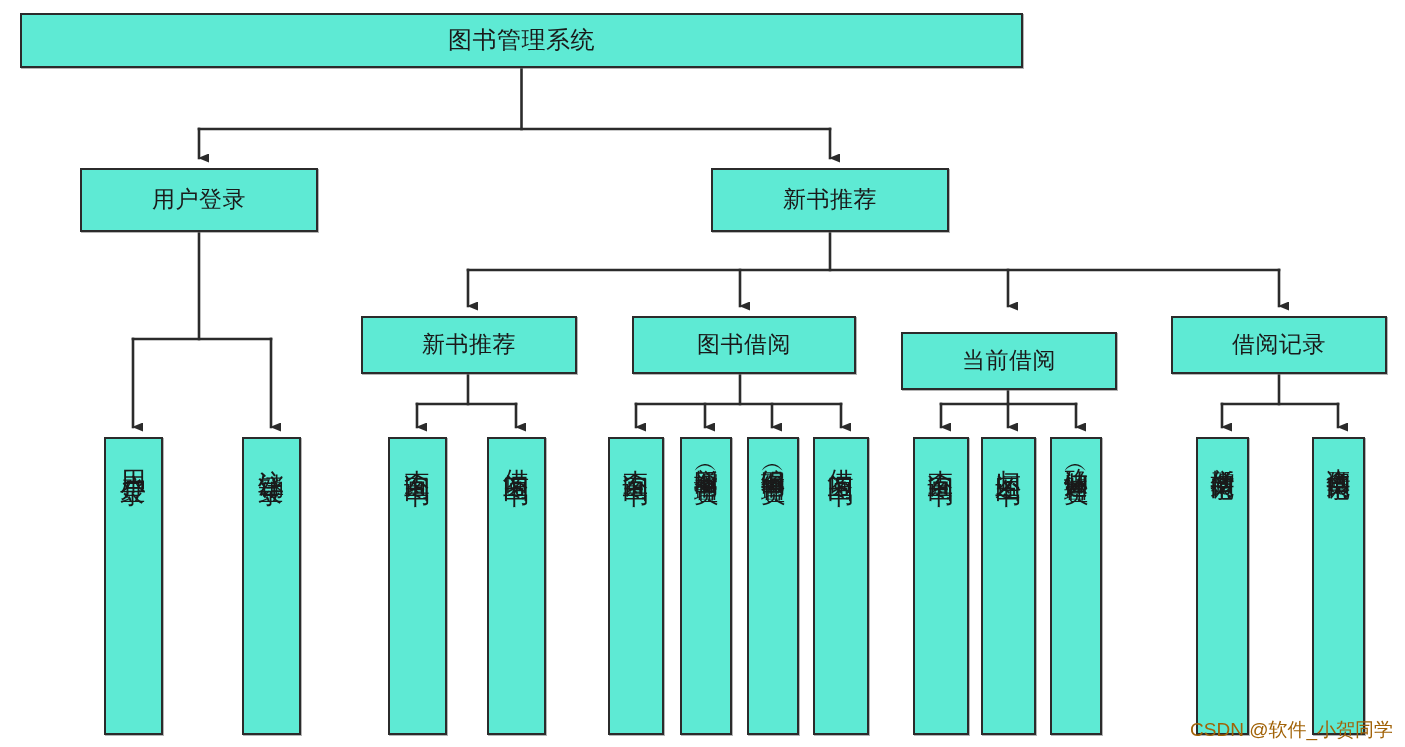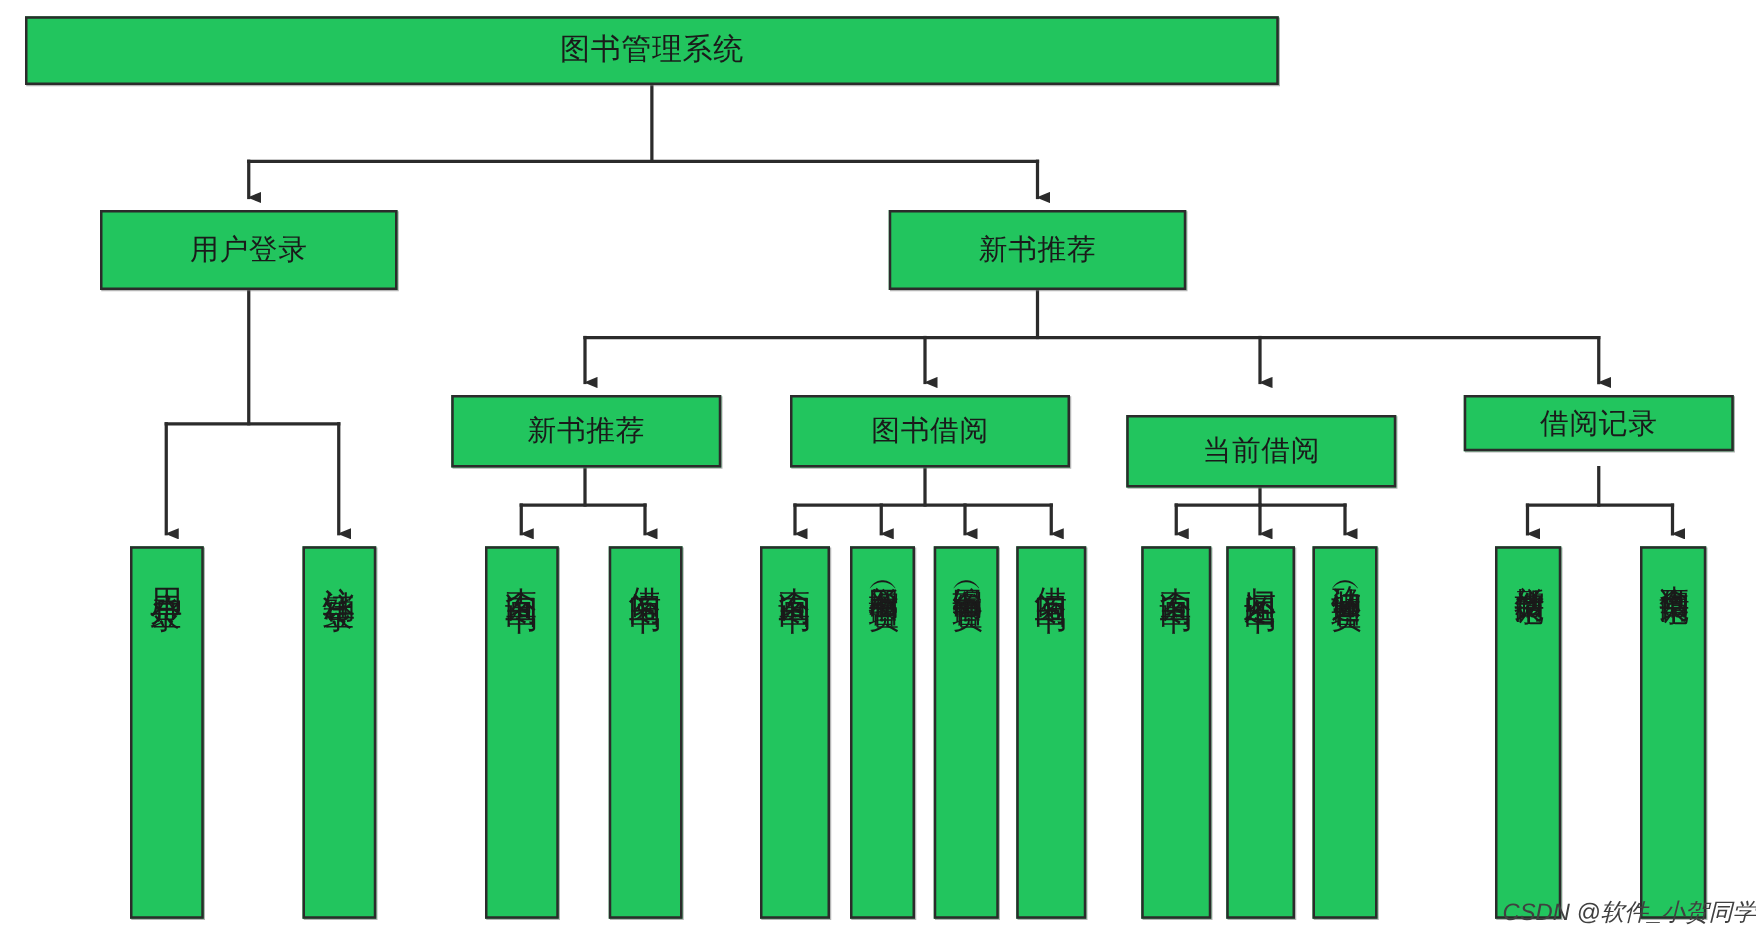--- a/index.html
+++ b/index.html
@@ -22,21 +22,21 @@
     position: absolute;
     left: 0;
     top: 0;
     width: 1405px;
     height: 747px;
     pointer-events: none;
   }
   .node {
     position: absolute;
     box-sizing: border-box;
-    background: #22c55e;
+    background: #5eead4;
     border: 2.5px solid #2b2b2b;
     display: flex;
     align-items: center;
     justify-content: center;
     box-shadow: 1px 1px 0 rgba(120,120,120,0.55);
   }
   .node .label {
     color: #1a1a1a;
     text-align: center;
     line-height: 1.18;
@@ -62,27 +62,26 @@
     font-size: 26px;
     line-height: 1.0;
     letter-spacing: 4px;
   }
   .node.vert.narrow .label {
     font-size: 24px;
     letter-spacing: 2px;
   }
   #watermark {
     position: absolute;
-    right: 0;
+    right: 12px;
     bottom: 4px;
     font-size: 19px;
-    color: #404040;
+    color: #a16207;
     white-space: nowrap;
     user-select: none;
-    font-style: italic;
   }
 </style>
 </head>
 <body>
 
 <div id="diagram-root">
 
   <svg id="edges-layer" viewBox="0 0 1405 747" width="1405" height="747" xmlns="http://www.w3.org/2000/svg">
     <defs>
       <marker id="arrowhead" markerWidth="9" markerHeight="11" refX="4.5" refY="10" orient="auto" markerUnits="userSpaceOnUse">
@@ -146,21 +145,21 @@
 
   <div class="node horiz" style="left:361px; top:316px; width:216px; height:58px;">
     <span class="label">新书推荐</span>
   </div>
   <div class="node horiz" style="left:632px; top:316px; width:224px; height:58px;">
     <span class="label">图书借阅</span>
   </div>
   <div class="node horiz" style="left:901px; top:332px; width:216px; height:58px;">
     <span class="label">当前借阅</span>
   </div>
-  <div class="node horiz" style="left:1171px; top:316px; width:216px; height:45px;">
+  <div class="node horiz" style="left:1171px; top:316px; width:216px; height:58px;">
     <span class="label">借阅记录</span>
   </div>
 
   <div class="node vert" style="left:104px; top:437px; width:59px; height:298px;">
     <span class="label">用户登录</span>
   </div>
   <div class="node vert" style="left:242px; top:437px; width:59px; height:298px;">
     <span class="label">注销登录</span>
   </div>
 

